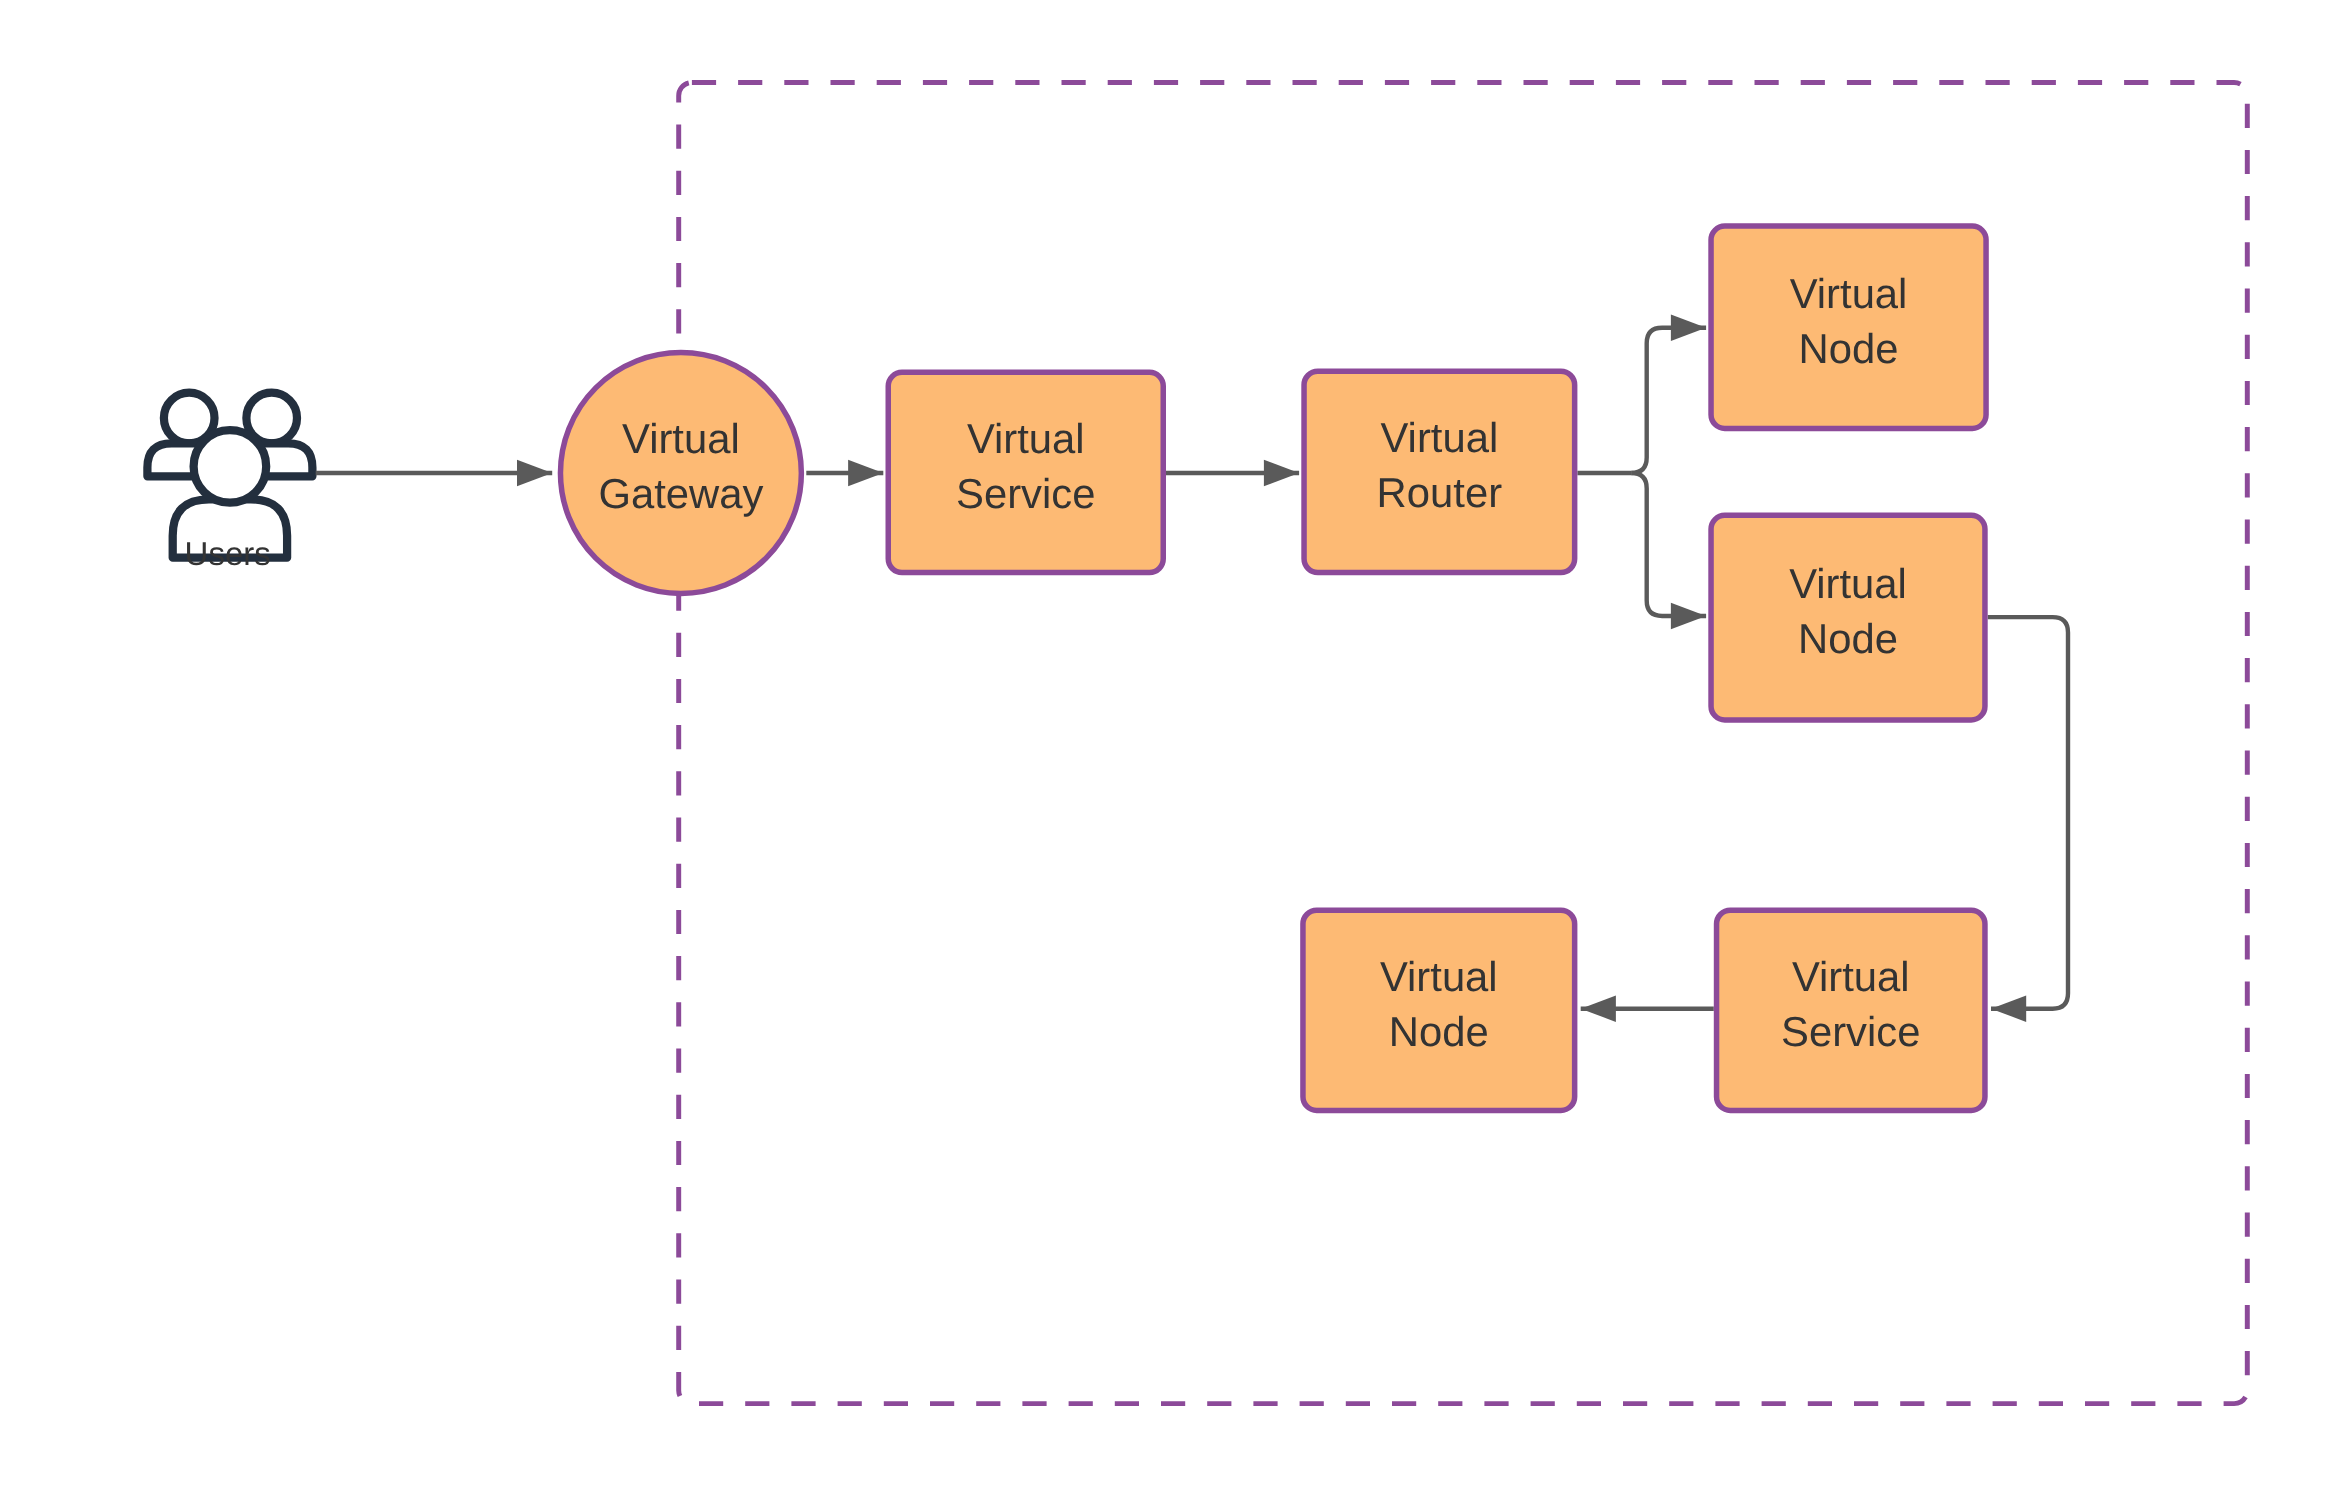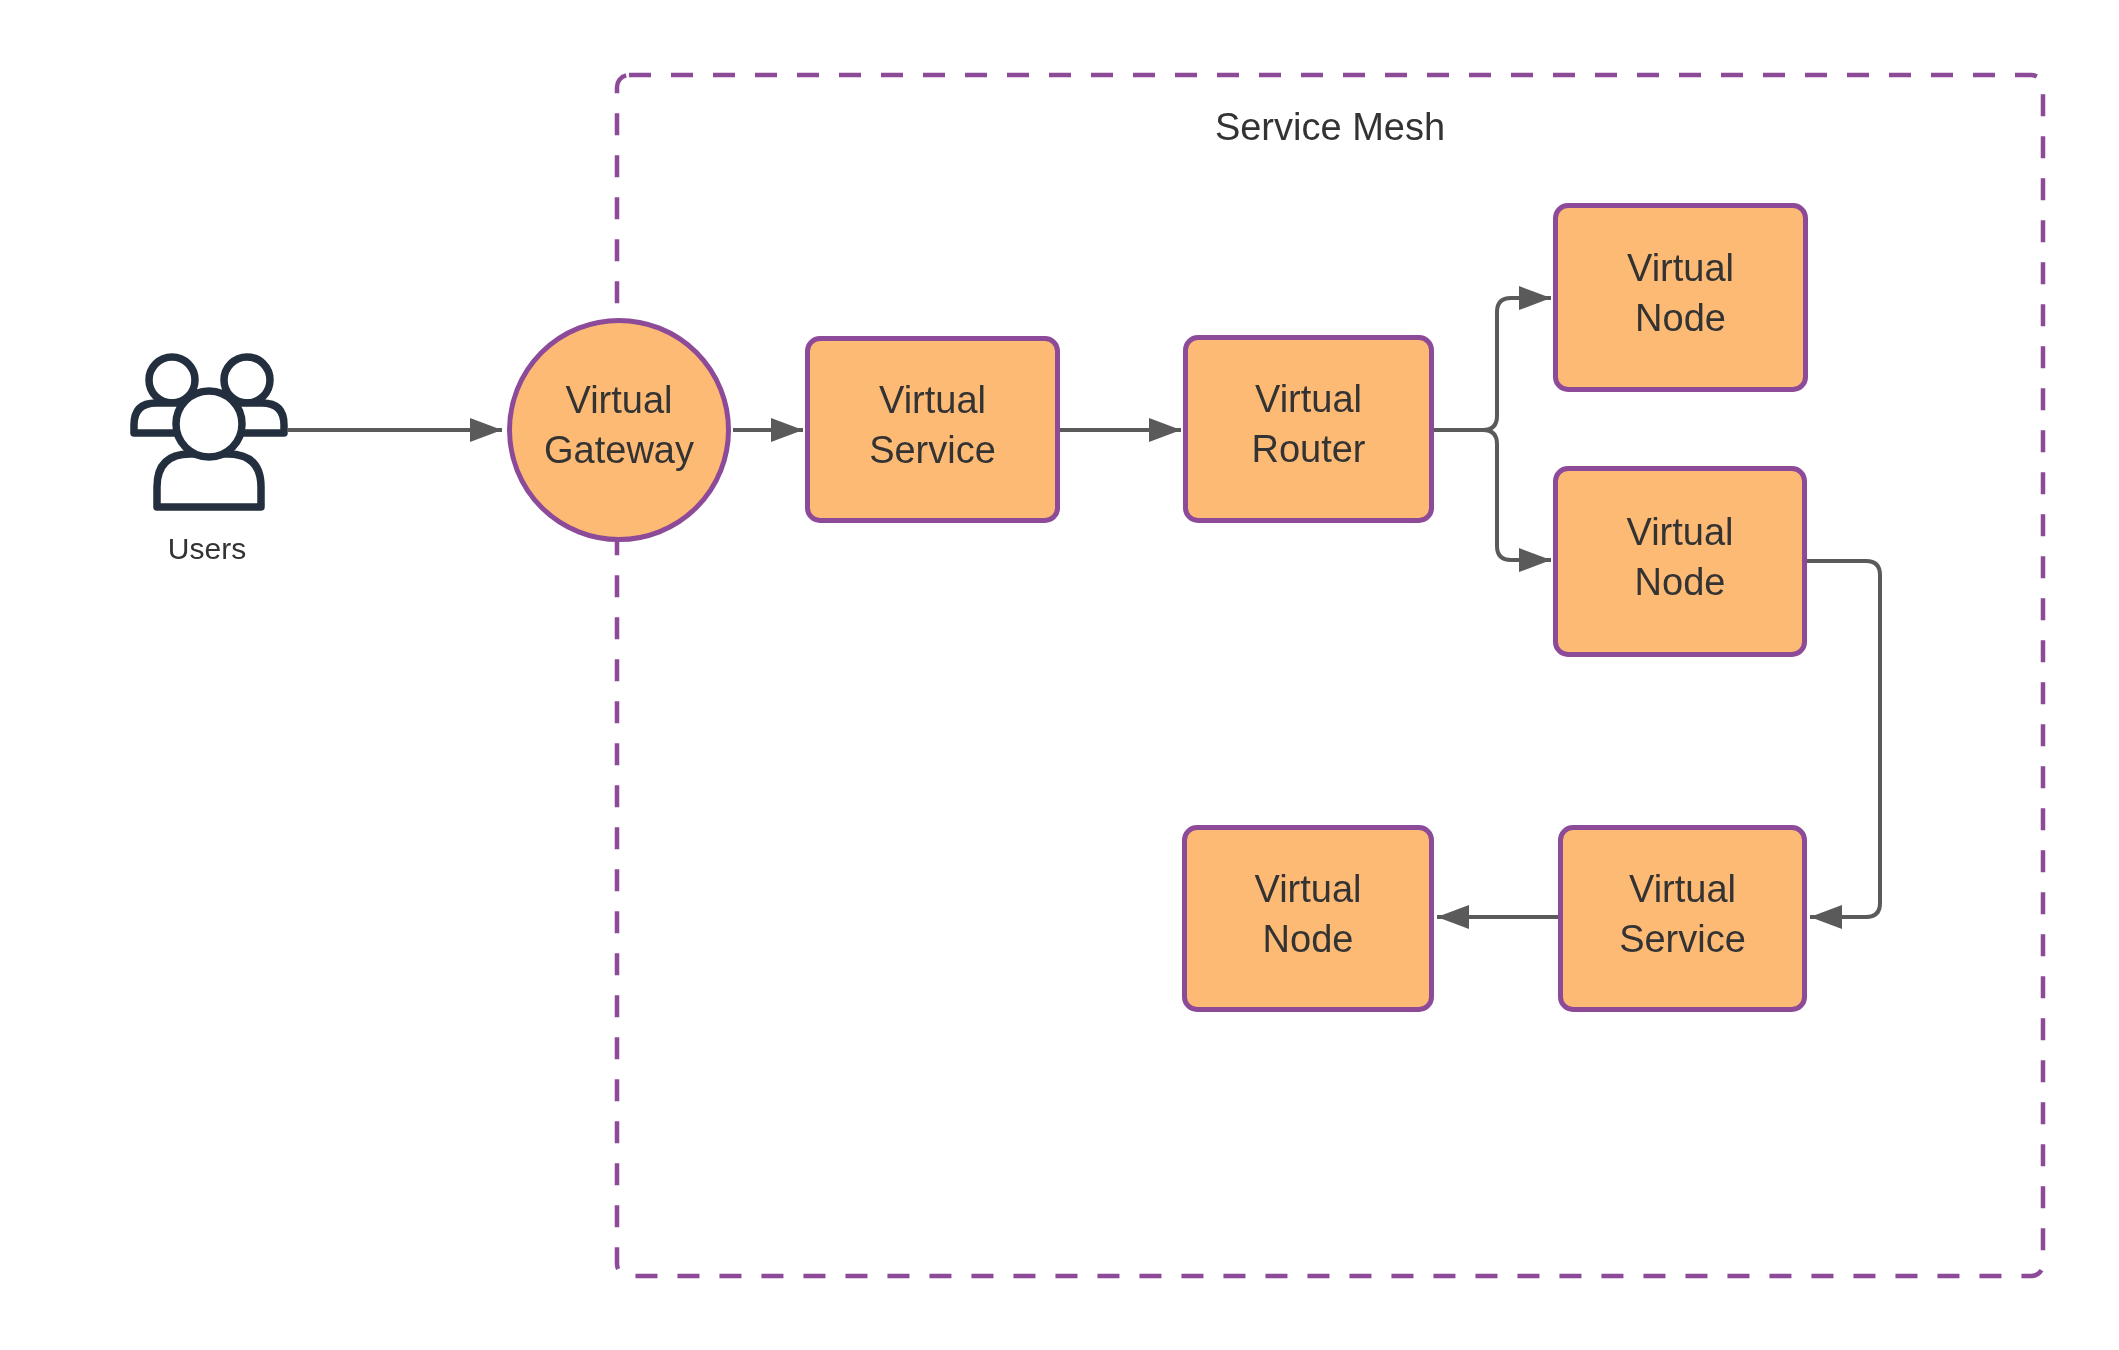--- a/index.html
+++ b/index.html
@@ -72,23 +72,22 @@
     <path class="connector" d="M 287 430 L 502 430" marker-end="url(#arrow)"></path>
     <path class="connector" d="M 733 430 L 803 430" marker-end="url(#arrow)"></path>
     <path class="connector" d="M 1060 430 L 1181 430" marker-end="url(#arrow)"></path>
     <path class="connector" d="M 1434 430 L 1483 430"></path>
     <path class="connector" d="M 1483 430 Q 1497 430 1497 416 L 1497 312 Q 1497 298 1511 298 L 1551 298" marker-end="url(#arrow)"></path>
     <path class="connector" d="M 1483 430 Q 1497 430 1497 444 L 1497 546 Q 1497 560 1511 560 L 1551 560" marker-end="url(#arrow)"></path>
     <path class="connector" d="M 1807 561 L 1866 561 Q 1880 561 1880 575 L 1880 903 Q 1880 917 1866 917 L 1810 917" marker-end="url(#arrow)"></path>
     <path class="connector" d="M 1558 917 L 1437 917" marker-end="url(#arrow)"></path>
   </svg>
 
-  <div class="float-label mesh-title" style="left:1130px;top:103px;width:400px;">Service Mesh</div>
 
-  <div class="float-label users-caption" style="left:107px;top:531px;width:200px;">Users</div>
+  <div class="float-label users-caption" style="left:107px;top:487px;width:200px;">Users</div>
 
   <div class="node circle" style="left:507px;top:318px;width:224px;height:224px;">Virtual
 Gateway</div>
 
   <div class="node" style="left:805px;top:336px;width:255px;height:187px;">Virtual
 Service</div>
 
   <div class="node" style="left:1183px;top:335px;width:251px;height:188px;">Virtual
 Router</div>
 

